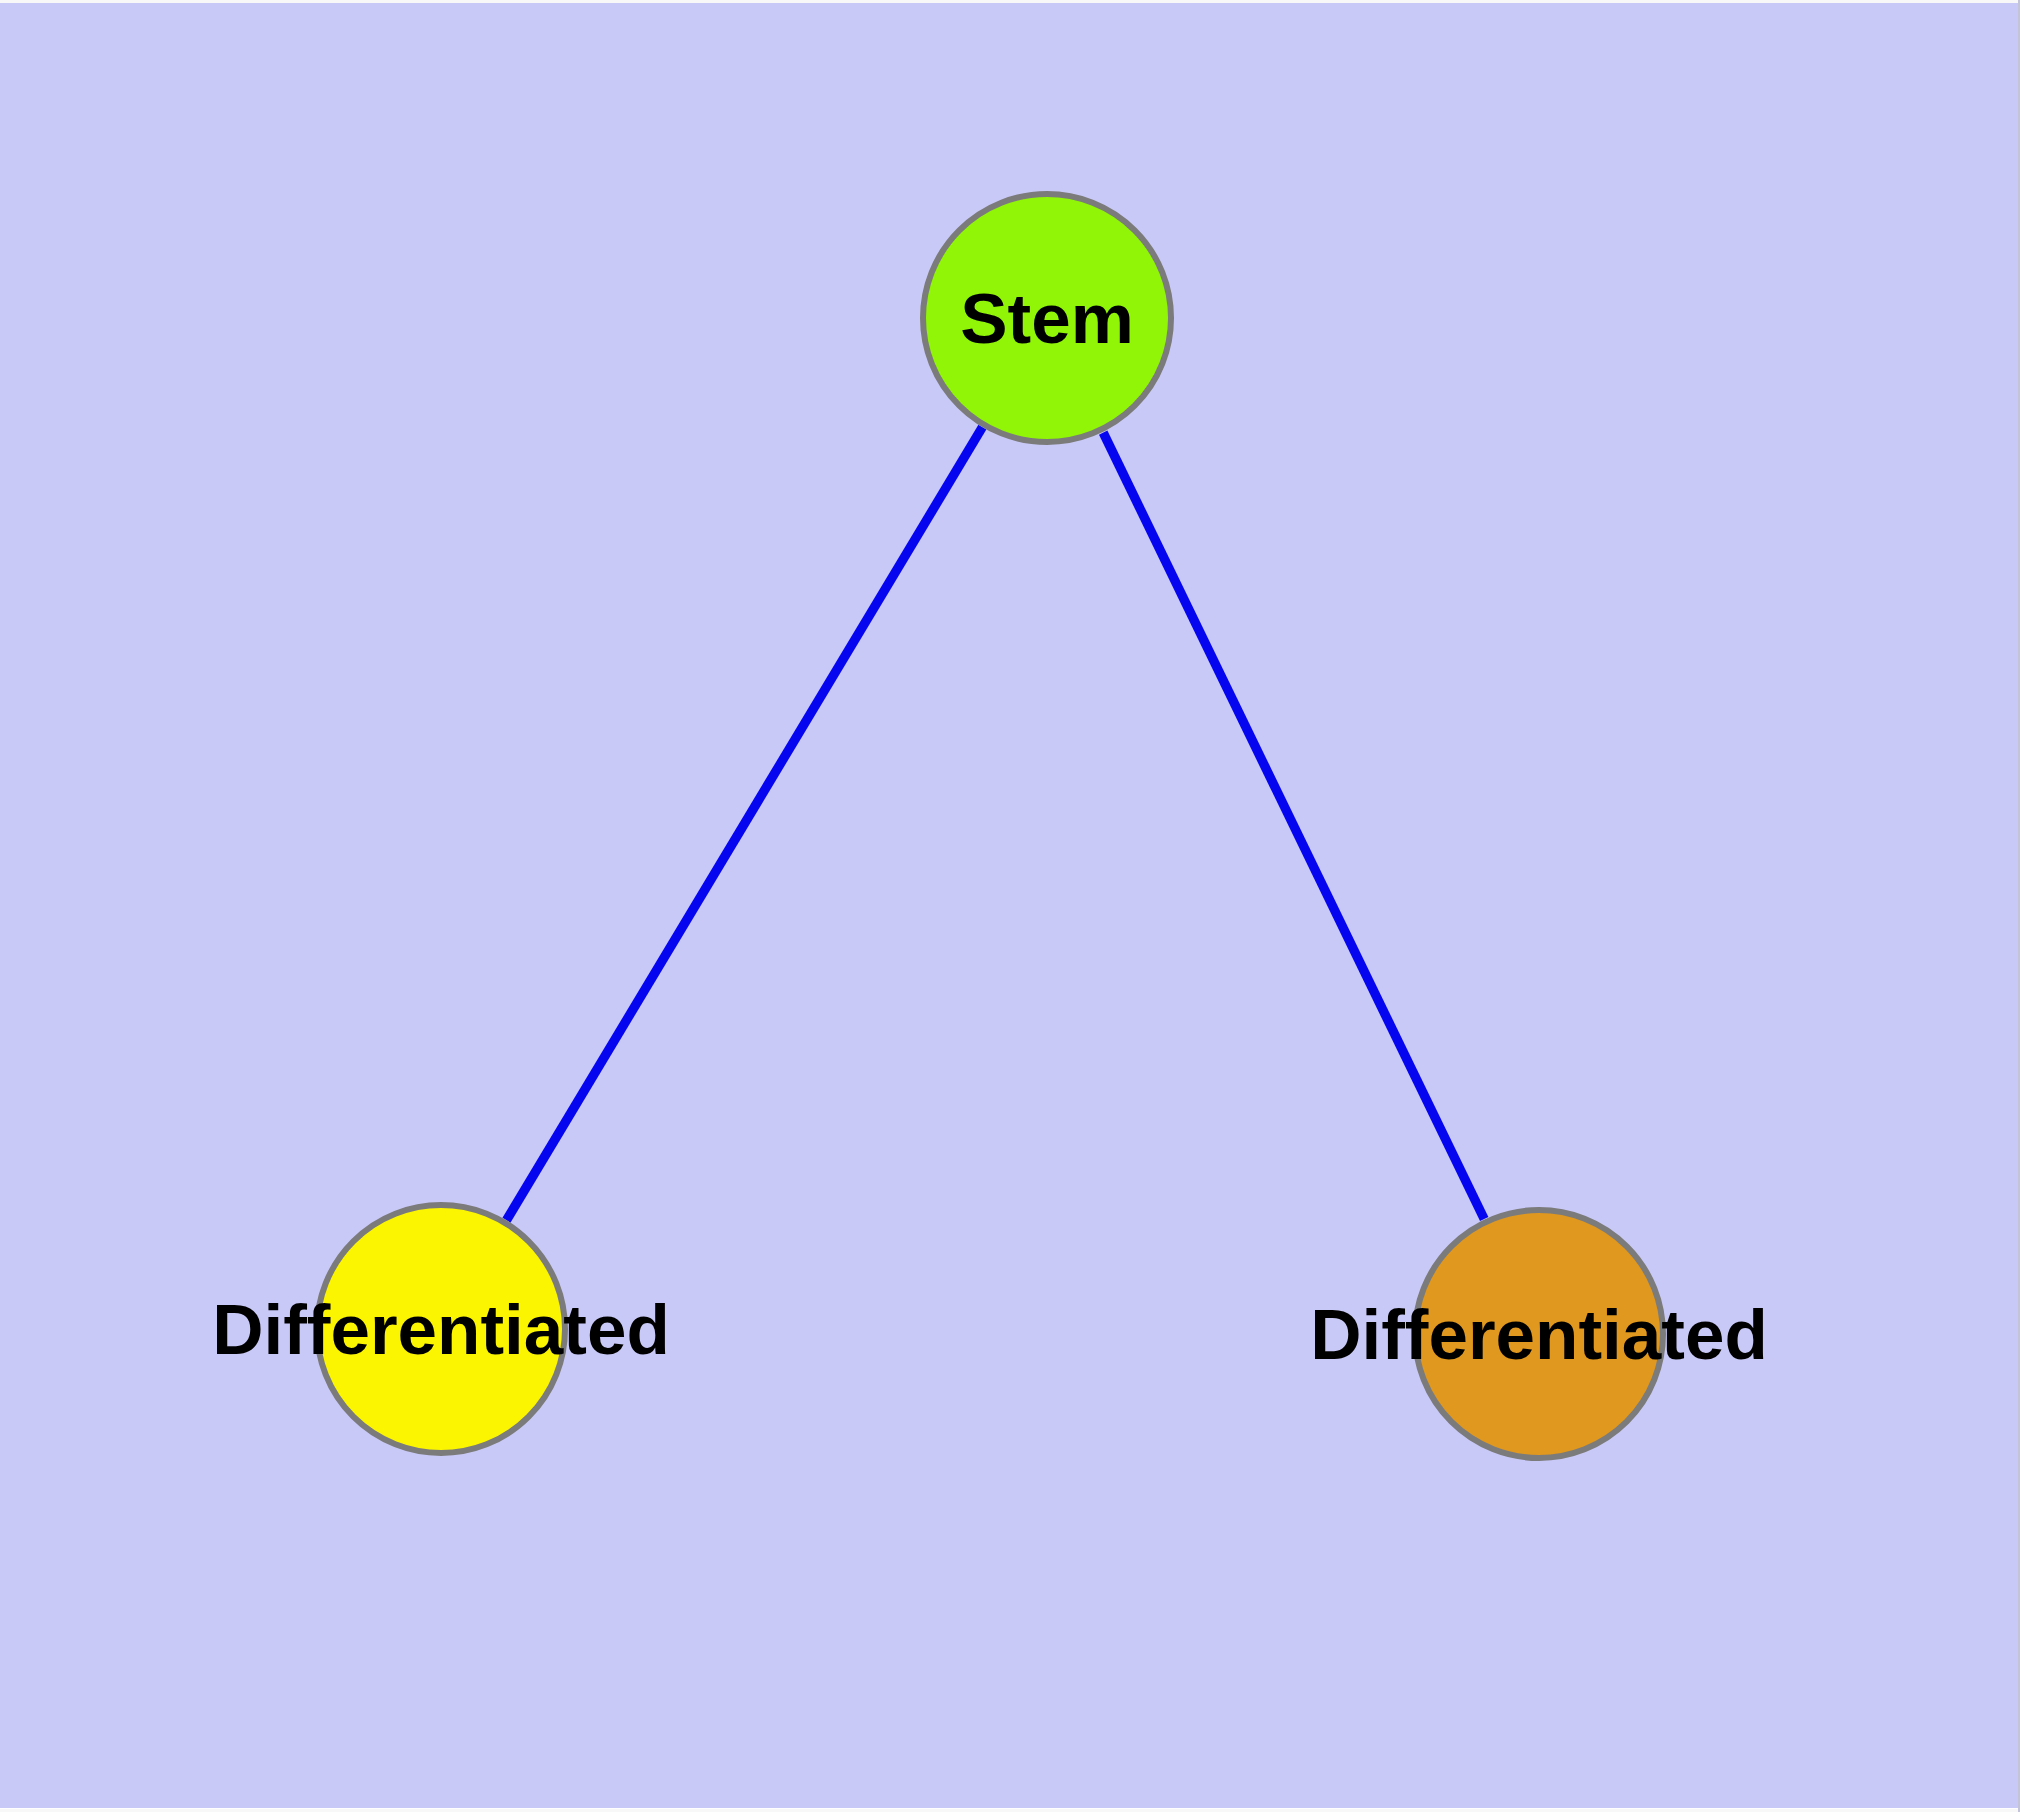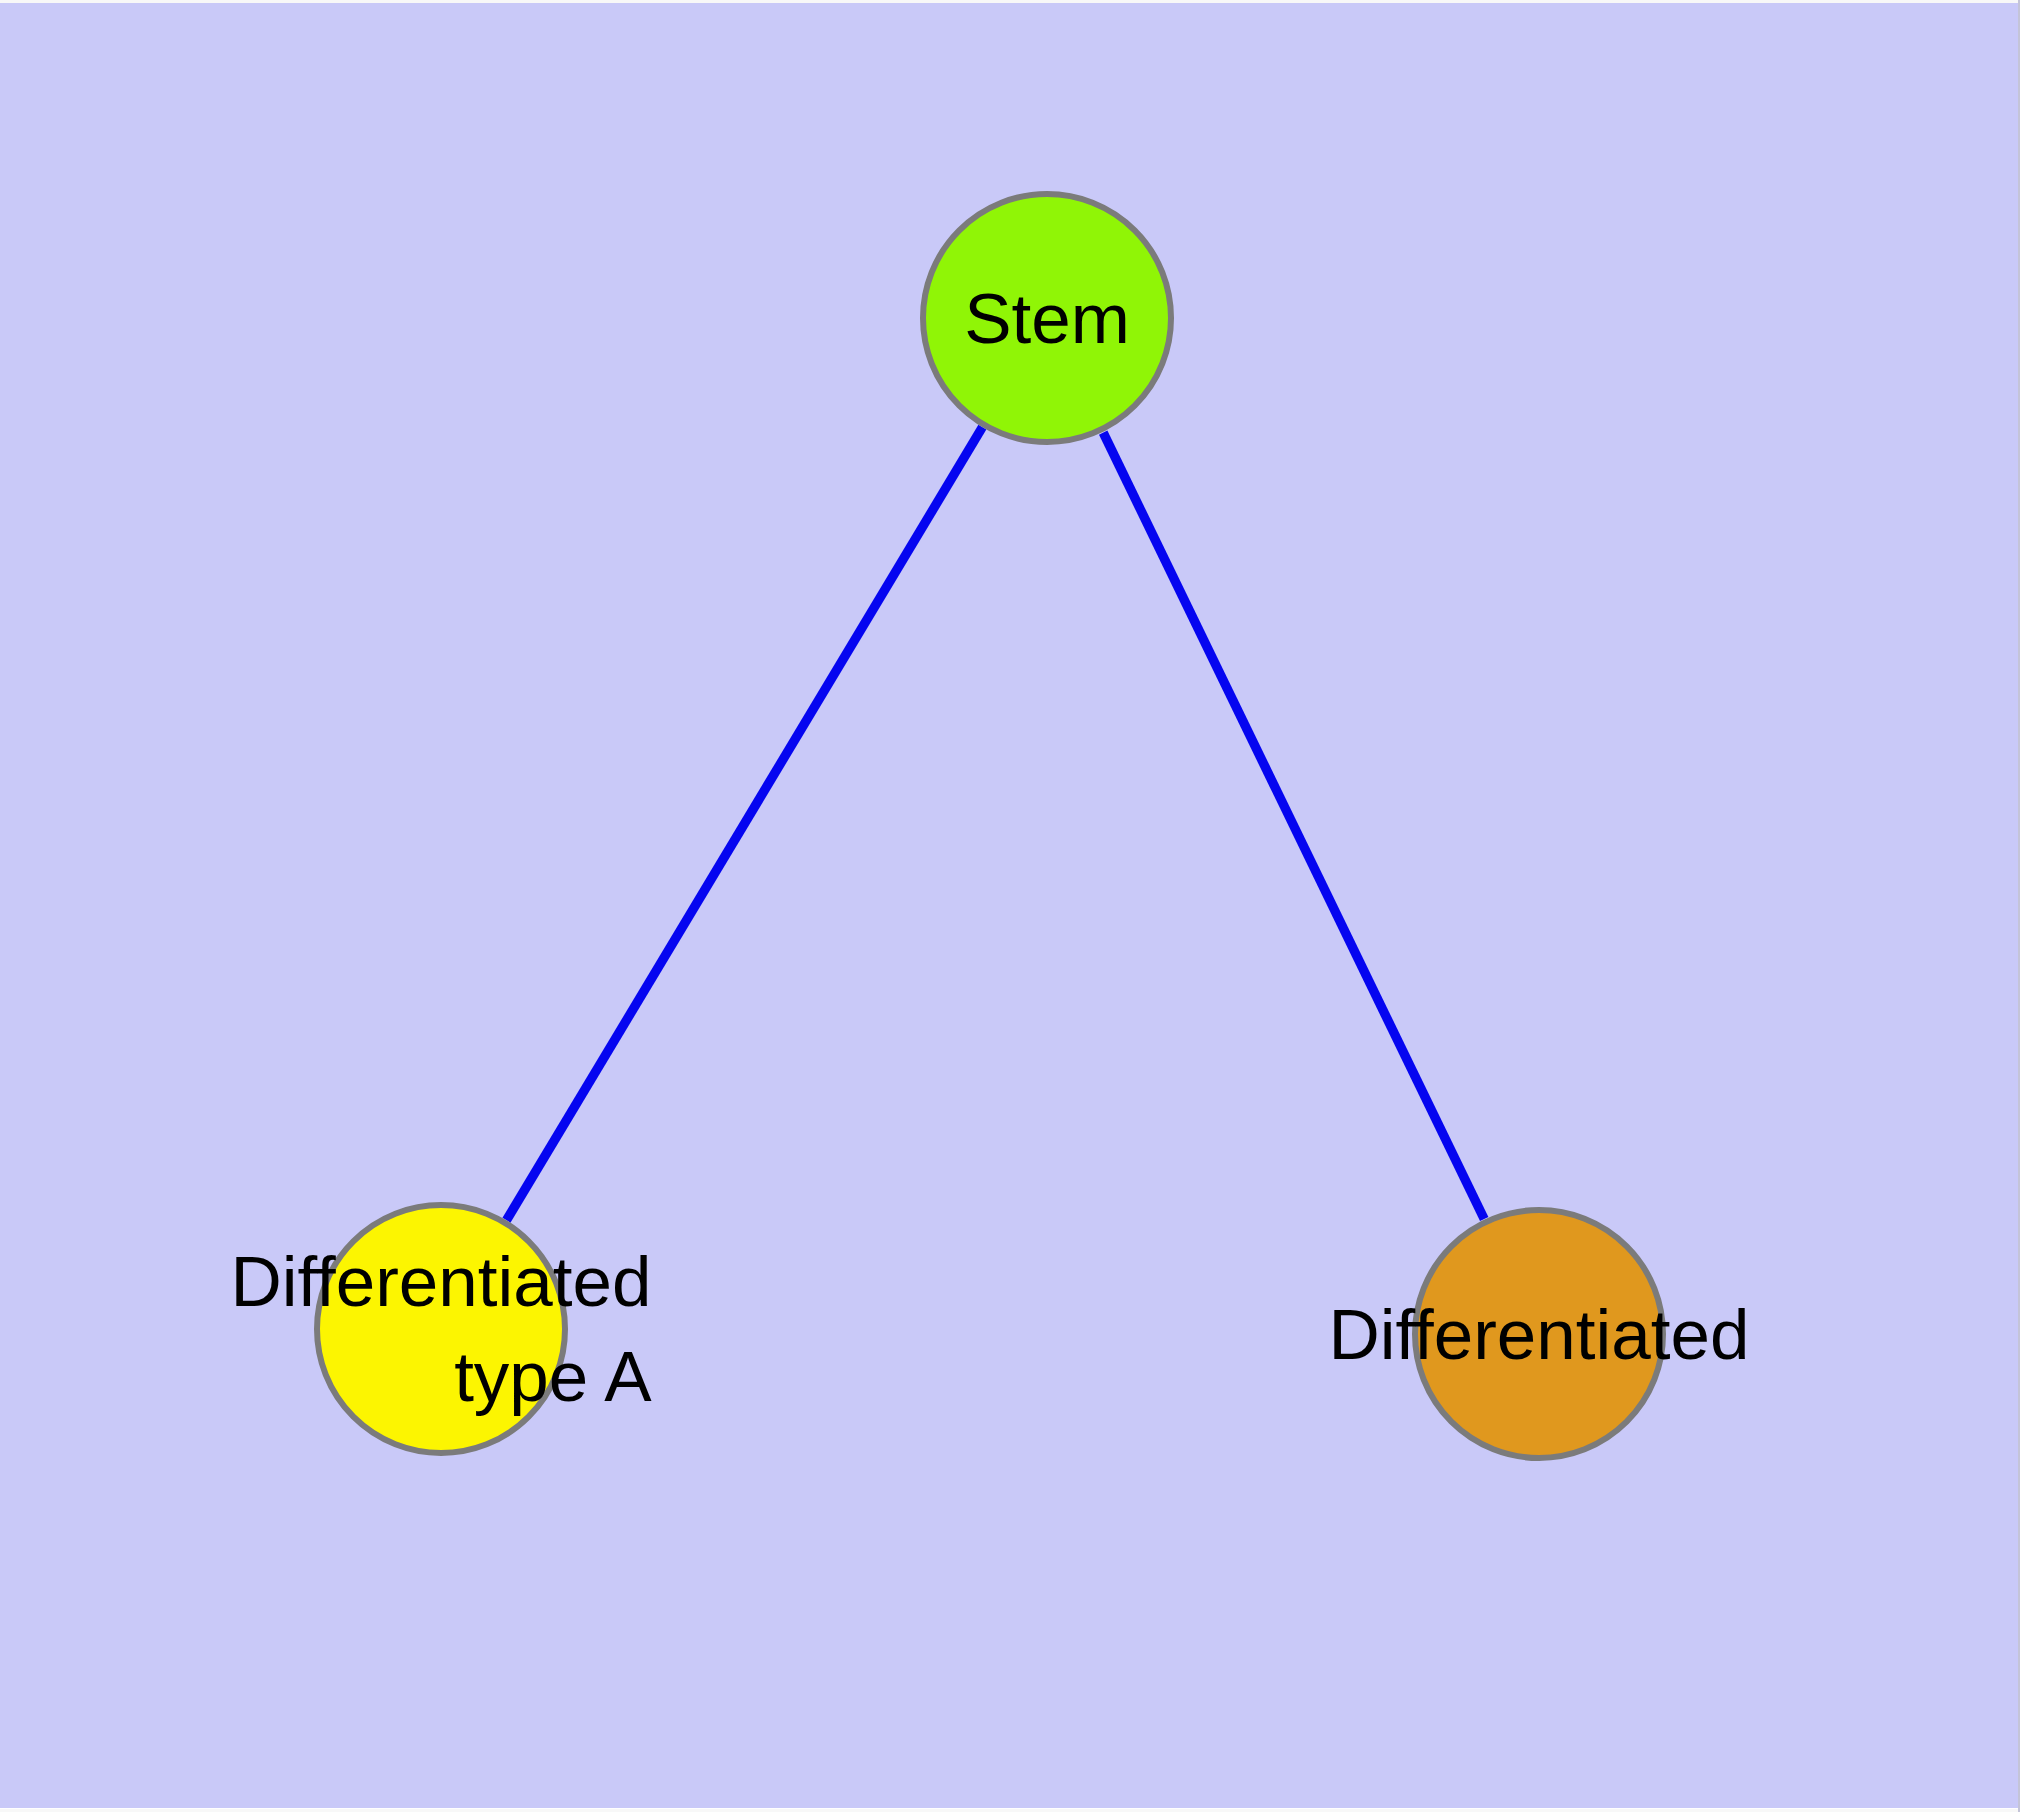--- a/index.html
+++ b/index.html
@@ -50,22 +50,22 @@
     position: absolute;
     border-radius: 50%;
     border-style: solid;
     box-sizing: border-box;
   }
   .node-label {
     position: absolute;
     left: 50%;
     top: 50%;
     transform: translate(-50%, -50%);
-    text-align: right;
-    font-weight: normal;
+    text-align: left;
+    font-weight: bold;
     font-size: 71px;
     line-height: 95px;
     color: #000000;
     white-space: nowrap;
     pointer-events: none;
   }
 </style>
 </head>
 <body>
 
@@ -79,21 +79,20 @@
 
     <div class="node" style="left: 920px; top: 188px; width: 254px; height: 254px; background: rgb(144, 245, 6); border-width: 6.8px; border-color: rgb(123, 123, 123);">
       <div class="node-label" style="color: rgb(0, 0, 0);">
         <div>Stem</div>
       </div>
     </div>
 
     <div class="node" style="left: 314px; top: 1199px; width: 254px; height: 254px; background: rgb(252, 245, 1); border-width: 6.8px; border-color: rgb(123, 123, 123);">
       <div class="node-label" style="color: rgb(0, 0, 0);">
         <div>Differentiated</div>
-        <div>type A</div>
       </div>
     </div>
 
     <div class="node" style="left: 1412px; top: 1204px; width: 254px; height: 254px; background: rgb(224, 152, 30); border-width: 6.8px; border-color: rgb(123, 123, 123);">
       <div class="node-label" style="color: rgb(0, 0, 0);">
         <div>Differentiated</div>
       </div>
     </div>
 
   </div>

